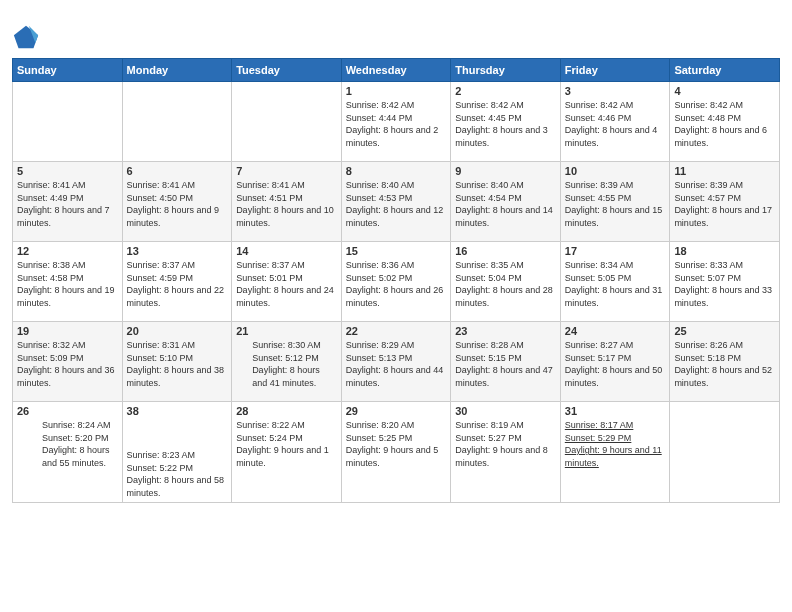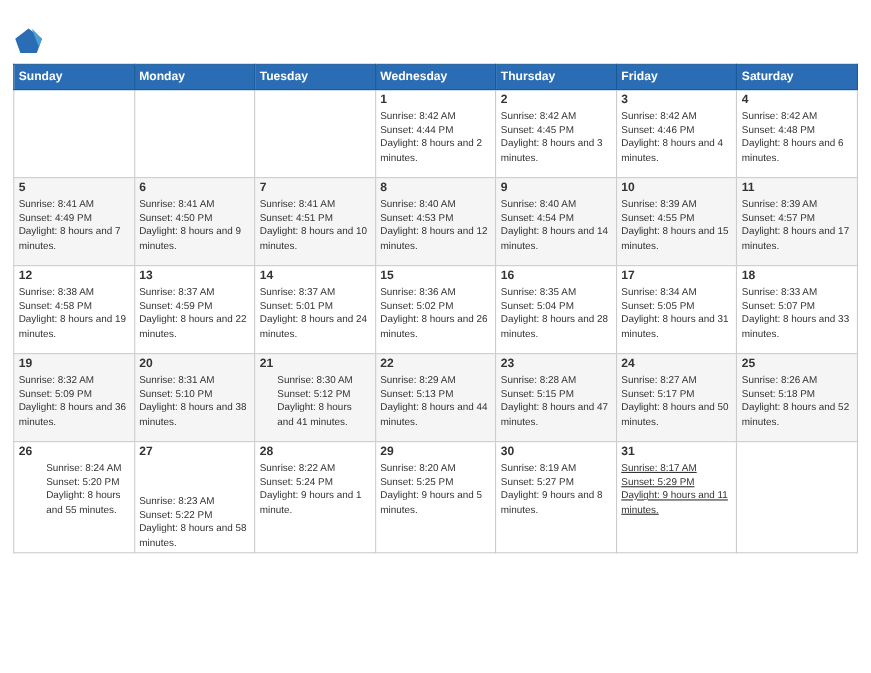--- a/index.html
+++ b/index.html
@@ -291,21 +291,21 @@
           </td>
         </tr>
         <tr>
           <td>
             <span class="day-num">26</span>
             <div class="day-info" style="white-space: pre-line; margin-left: 25px;">Sunrise: 8:24 AM
 Sunset: 5:20 PM
 Daylight: 8 hours and 55 minutes.</div>
           </td>
           <td>
-            <span class="day-num">27</span>
+            <span class="day-num">38</span>
             <div class="day-info" style="white-space: pre-line; margin-top: 32px;">Sunrise: 8:23 AM
 Sunset: 5:22 PM
 Daylight: 8 hours and 58 minutes.</div>
           </td>
           <td>
             <span class="day-num">28</span>
             <div class="day-info" style="white-space: pre-line;">Sunrise: 8:22 AM
 Sunset: 5:24 PM
 Daylight: 9 hours and 1 minute.</div>
           </td>

